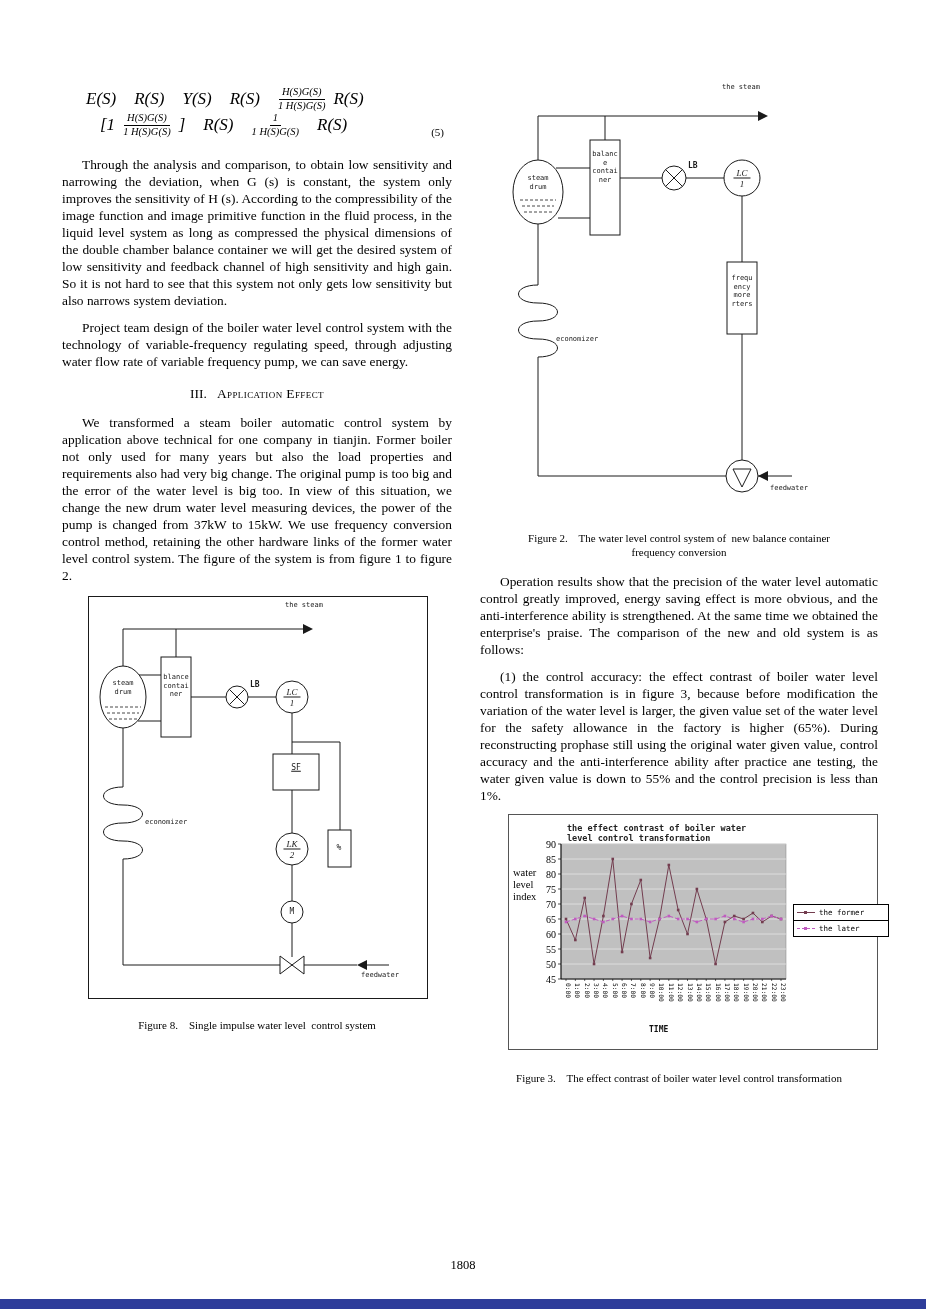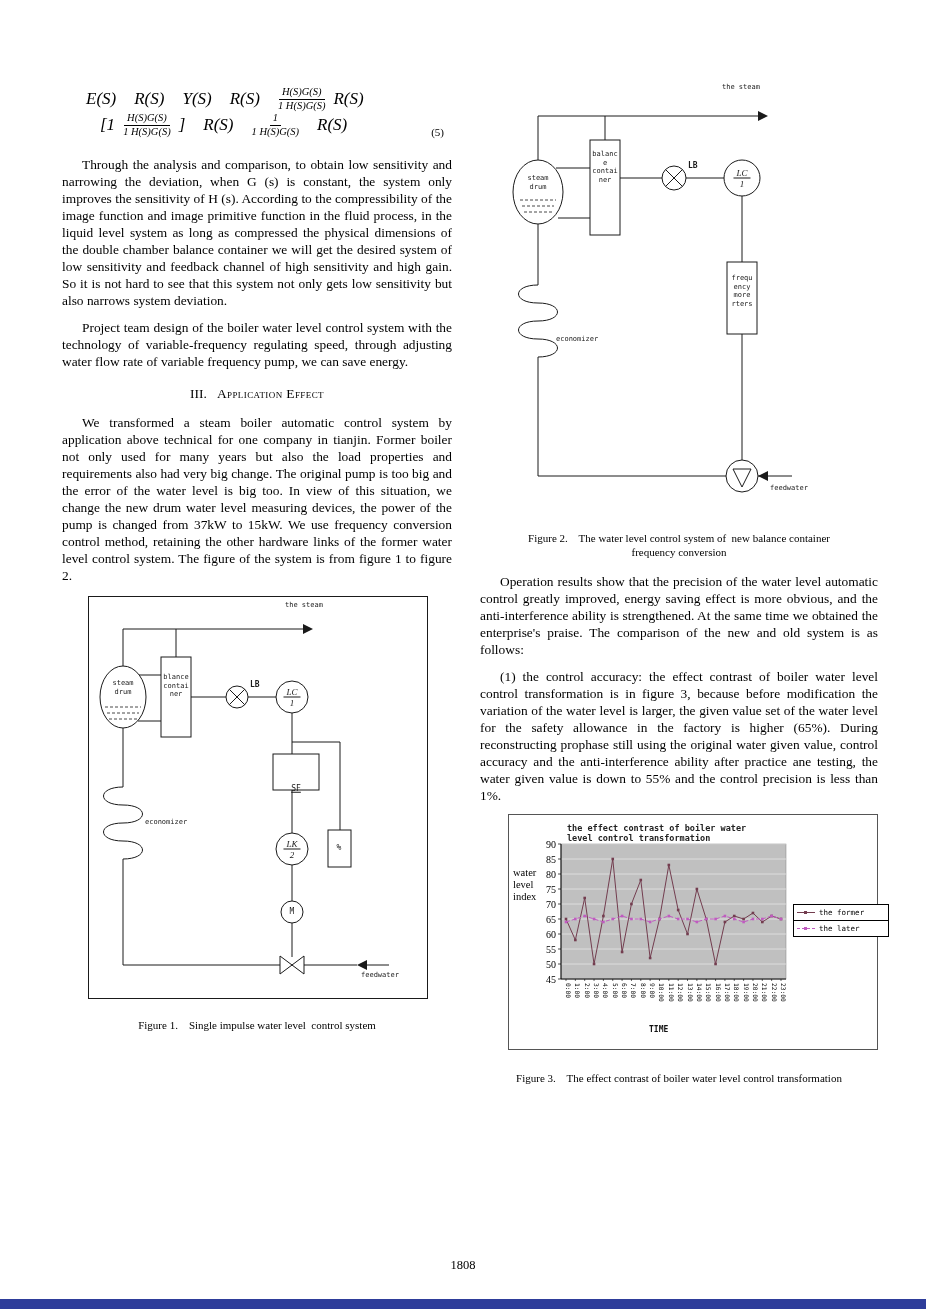--- a/index.html
+++ b/index.html
@@ -176,32 +176,32 @@
       <div class="stack" style="left:72px; top:76px; width:30px;">
         <span>blance</span>
         <span>contai</span>
         <span>ner</span>
       </div>
       <div class="dlabel dl-bold" style="left:161px; top:84px;">LB</div>
       <div class="frac-label" style="left:203px; top:100px;">
         <span class="top">LC</span>
         <span class="bot">1</span>
       </div>
-      <div class="dlabel dl-center" style="left:207px; top:192px; font-size:8px;text-decoration:underline;">SF</div>
+      <div class="dlabel dl-center" style="left:207px; top:171px; font-size:8px;text-decoration:underline;">SF</div>
       <div class="frac-label" style="left:203px; top:252px;">
         <span class="top">LK</span>
         <span class="bot">2</span>
       </div>
       <div class="dlabel dl-center" style="left:250px; top:251px; font-size:8px;">%</div>
       <div class="dlabel dl-center" style="left:203px; top:315px; font-size:8px;">M</div>
       <div class="dlabel" style="left:56px; top:221px;">economizer</div>
       <div class="dlabel" style="left:272px; top:374px;">feedwater</div>
     </div>
 
-    <div class="caption cap1">Figure 1.    Single impulse water level  control system</div>
+    <div class="caption cap1">Figure 8.    Single impulse water level  control system</div>
   </div>
 
   <div class="col-right">
 
     <div class="fig2-wrap">
       <svg class="schematic" width="385" height="448" viewBox="0 0 385 448">
         <g>
           <line x1="52" y1="38" x2="272" y2="38"></line>
           <polygon points="272,33 282,38 272,43"></polygon>
           <line x1="52" y1="82" x2="52" y2="38"></line>

